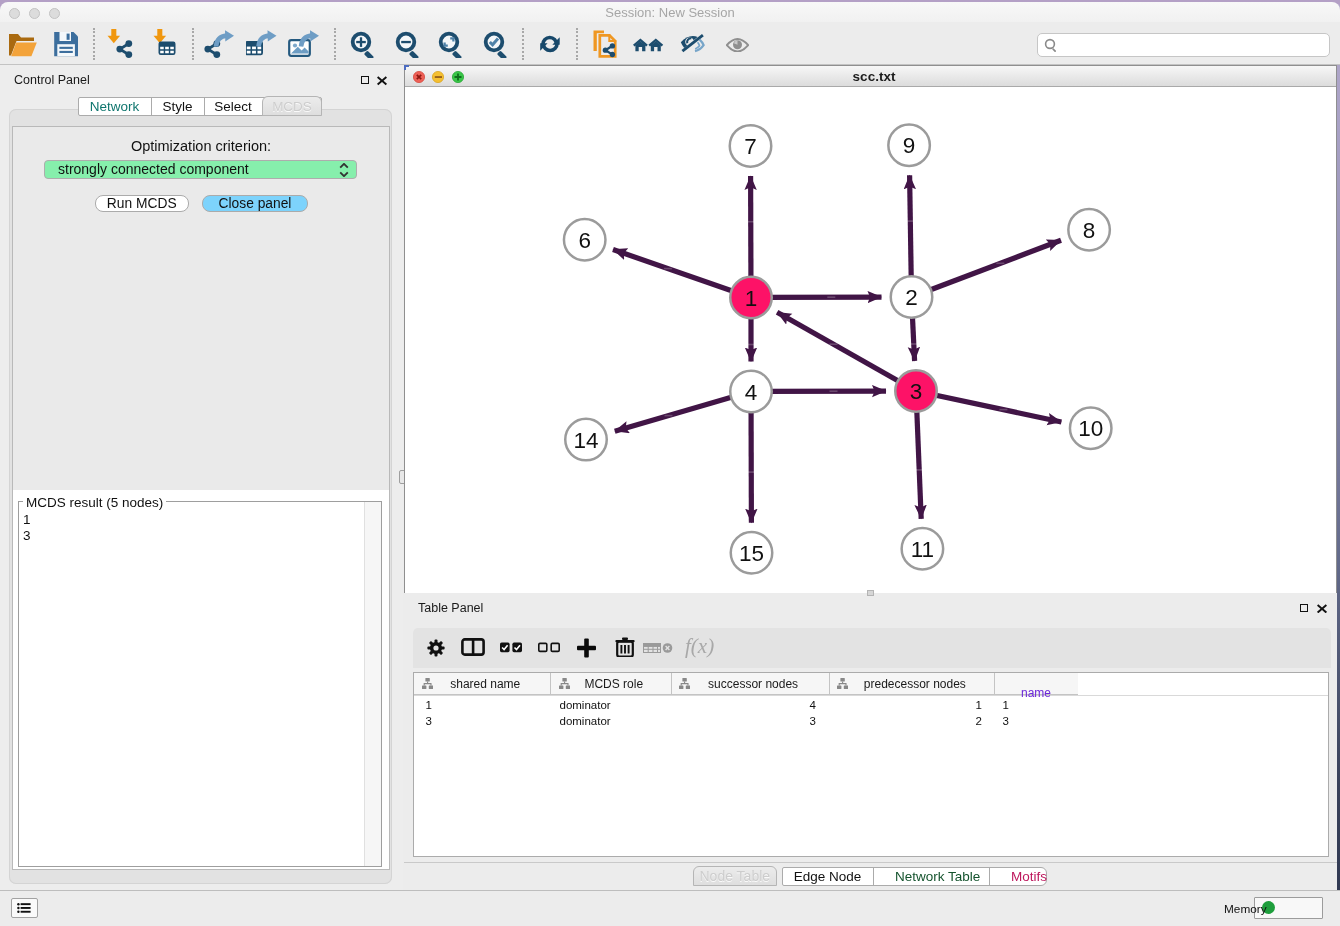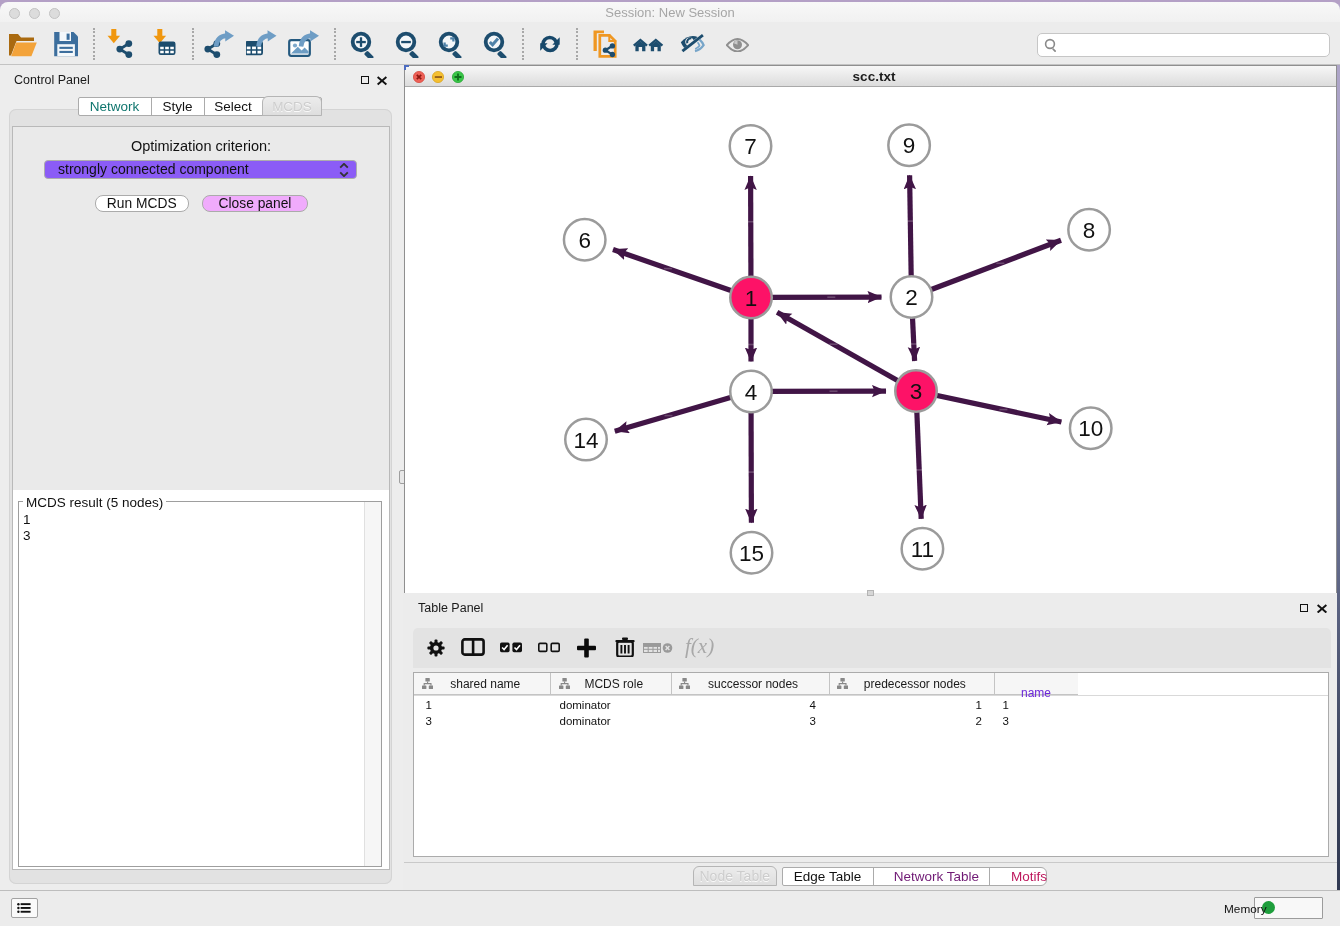--- a/index.html
+++ b/index.html
@@ -178,27 +178,27 @@
 <div class="abs" style="left:78px;top:96.5px;width:244px;height:19px;background:#fff;border:1px solid #ababab;border-radius:2px"></div>
 <div class="abs" style="left:151px;top:96.5px;width:1px;height:19px;background:#ababab"></div>
 <div class="abs" style="left:204px;top:96.5px;width:1px;height:19px;background:#ababab"></div>
 <div class="abs" style="left:262px;top:95.5px;width:60px;height:20.5px;background:linear-gradient(#ececec,#dedede);border:1px solid #b5b5b5;border-radius:6px 6px 0 0"></div>
 <div class="abs" style="left:78px;top:96.5px;width:73px;height:19px;text-align:center;line-height:19px;font-size:13.5px;color:#0f766e">Network</div>
 <div class="abs" style="left:151px;top:96.5px;width:53px;height:19px;text-align:center;line-height:19px;font-size:13.5px;color:#111">Style</div>
 <div class="abs" style="left:204px;top:96.5px;width:58px;height:19px;text-align:center;line-height:19px;font-size:13.5px;color:#111">Select</div>
 <div class="abs" style="left:262px;top:96.5px;width:60px;height:19px;text-align:center;line-height:19px;font-size:13.5px;color:#cdcdcd;text-shadow:0 1px 0 #fafafa">MCDS</div>
 
 <div class="abs" style="left:11px;top:138px;width:380px;text-align:center;font-size:14.5px;color:#111">Optimization criterion:</div>
-<div class="abs" style="left:44px;top:160px;width:313px;height:19px;background:#8b5cf6;border:1px solid #adadad;border-radius:4px;font-size:14px;color:#111;line-height:17px;padding-left:13px">strongly connected component</div>
+<div class="abs" style="left:44px;top:160px;width:313px;height:19px;background:#86efac;border:1px solid #adadad;border-radius:4px;font-size:14px;color:#111;line-height:17px;padding-left:13px">strongly connected component</div>
 <svg class="abs" style="left:339px;top:162.5px" width="10" height="14" viewBox="0 0 10 14">
     <path d="M1.2 4.6 L5 0.9 L8.8 4.6" stroke="#333" stroke-width="1.9" fill="none"></path>
     <path d="M1.2 9.4 L5 13.1 L8.8 9.4" stroke="#333" stroke-width="1.9" fill="none"></path>
   </svg>
 <div class="abs" style="left:94.5px;top:194.5px;width:94.5px;height:17.5px;background:#fff;border:1px solid #ababab;border-radius:8px;text-align:center;font-size:13.8px;line-height:16px;color:#111">Run MCDS</div>
-<div class="abs" style="left:202px;top:194.5px;width:106px;height:17.5px;background:#f0abfc;border:1px solid #ababab;border-radius:8px;text-align:center;font-size:13.8px;line-height:16px;color:#111">Close panel</div>
+<div class="abs" style="left:202px;top:194.5px;width:106px;height:17.5px;background:#7dd3fc;border:1px solid #ababab;border-radius:8px;text-align:center;font-size:13.8px;line-height:16px;color:#111">Close panel</div>
 
 <div class="abs" style="left:17.5px;top:501px;width:364.5px;height:366px;border:1px solid #9e9e9e"></div>
 <div class="abs" style="left:363.5px;top:502px;width:17px;height:364px;background:#f6f6f6;border-left:1px solid #e0e0e0"></div>
 <div class="abs" style="left:23px;top:494.5px;background:#fff;padding:0 3px;font-size:13.5px;color:#111">MCDS result (5 nodes)</div>
 <div class="abs" style="left:23px;top:512px;font-size:13.5px;color:#111;line-height:16.3px">1<br>3</div>
 
 <div class="abs" style="left:398.5px;top:469.5px;width:8px;height:14px;background:#e8e8e8;border:1px solid #9e9e9e;border-radius:2px"></div>
 
 <div class="abs" style="left:404px;top:64.5px;width:932.5px;height:528px;border:1px solid #8f8f8f;border-bottom:none;background:#fff"></div>
 <div class="abs" style="left:405px;top:65.5px;width:930.5px;height:21px;background:linear-gradient(#f7f7f7,#dcdcdc);border-bottom:1px solid #a9a9a9"></div>
@@ -372,22 +372,22 @@
 <div class="abs" style="left:559.5px;top:714.5px;font-size:11.5px;color:#111">dominator</div>
 <div class="abs" style="left:736px;top:714.5px;width:80px;text-align:right;font-size:11.5px;color:#111">3</div>
 <div class="abs" style="left:902px;top:714.5px;width:80px;text-align:right;font-size:11.5px;color:#111">2</div>
 <div class="abs" style="left:1002.5px;top:714.5px;font-size:11.5px;color:#111">3</div>
 <div class="abs" style="left:404px;top:861.5px;width:933px;height:1px;background:#c9c9c9"></div>
 <div class="abs" style="left:782px;top:866.5px;width:265px;height:19px;background:#fff;border:1px solid #ababab;border-radius:2px 6px 6px 2px"></div>
 <div class="abs" style="left:692.8px;top:865.5px;width:84px;height:20.5px;background:linear-gradient(#ececec,#dedede);border:1px solid #b5b5b5;border-radius:6px 6px 0 0"></div>
 <div class="abs" style="left:692.8px;top:866.5px;width:84px;height:19px;text-align:center;line-height:19px;font-size:14px;color:#cdcdcd;text-shadow:0 1px 0 #fafafa">Node Table</div>
 <div class="abs" style="left:872.9px;top:866.5px;width:1px;height:19px;background:#ababab"></div>
 <div class="abs" style="left:989.1px;top:866.5px;width:1px;height:19px;background:#ababab"></div>
-<div class="abs" style="left:782px;top:866.5px;width:91px;height:19px;text-align:center;line-height:19px;font-size:13.5px;color:#111">Edge Table</div>
-<div class="abs" style="left:863px;top:866.5px;width:116px;height:19px;text-align:right;line-height:19px;font-size:13.5px;color:#701a75">Network Table</div>
+<div class="abs" style="left:782px;top:866.5px;width:91px;height:19px;text-align:center;line-height:19px;font-size:13.5px;color:#111">Edge Node</div>
+<div class="abs" style="left:895px;top:866.5px;width:116px;height:19px;text-align:left;line-height:19px;font-size:13.5px;color:#14532d">Network Table</div>
 <div class="abs" style="left:989.1px;top:866.5px;width:58px;height:19px;text-align:right;line-height:19px;font-size:13.5px;color:#be185d">Motifs</div>
 
 <div class="abs" style="left:0;top:889.5px;width:1340px;height:1px;background:#bdbdbd"></div>
 <div class="abs" style="left:0;top:890.5px;width:1340px;height:35.5px;background:#ececec"></div>
 <div class="abs" style="left:10.5px;top:897.5px;width:27px;height:20px;background:#fafafa;border:1px solid #a2a2a2;border-radius:2px"></div>
 <svg class="abs" style="left:17px;top:902.5px" width="14" height="10" viewBox="0 0 14 10" fill="#111">
     <circle cx="1.4" cy="1.2" r="1.2"></circle>
     <circle cx="1.4" cy="5" r="1.2"></circle>
     <circle cx="1.4" cy="8.8" r="1.2"></circle>
     <rect x="3.6" y="0.2" width="10" height="1.9"></rect>

